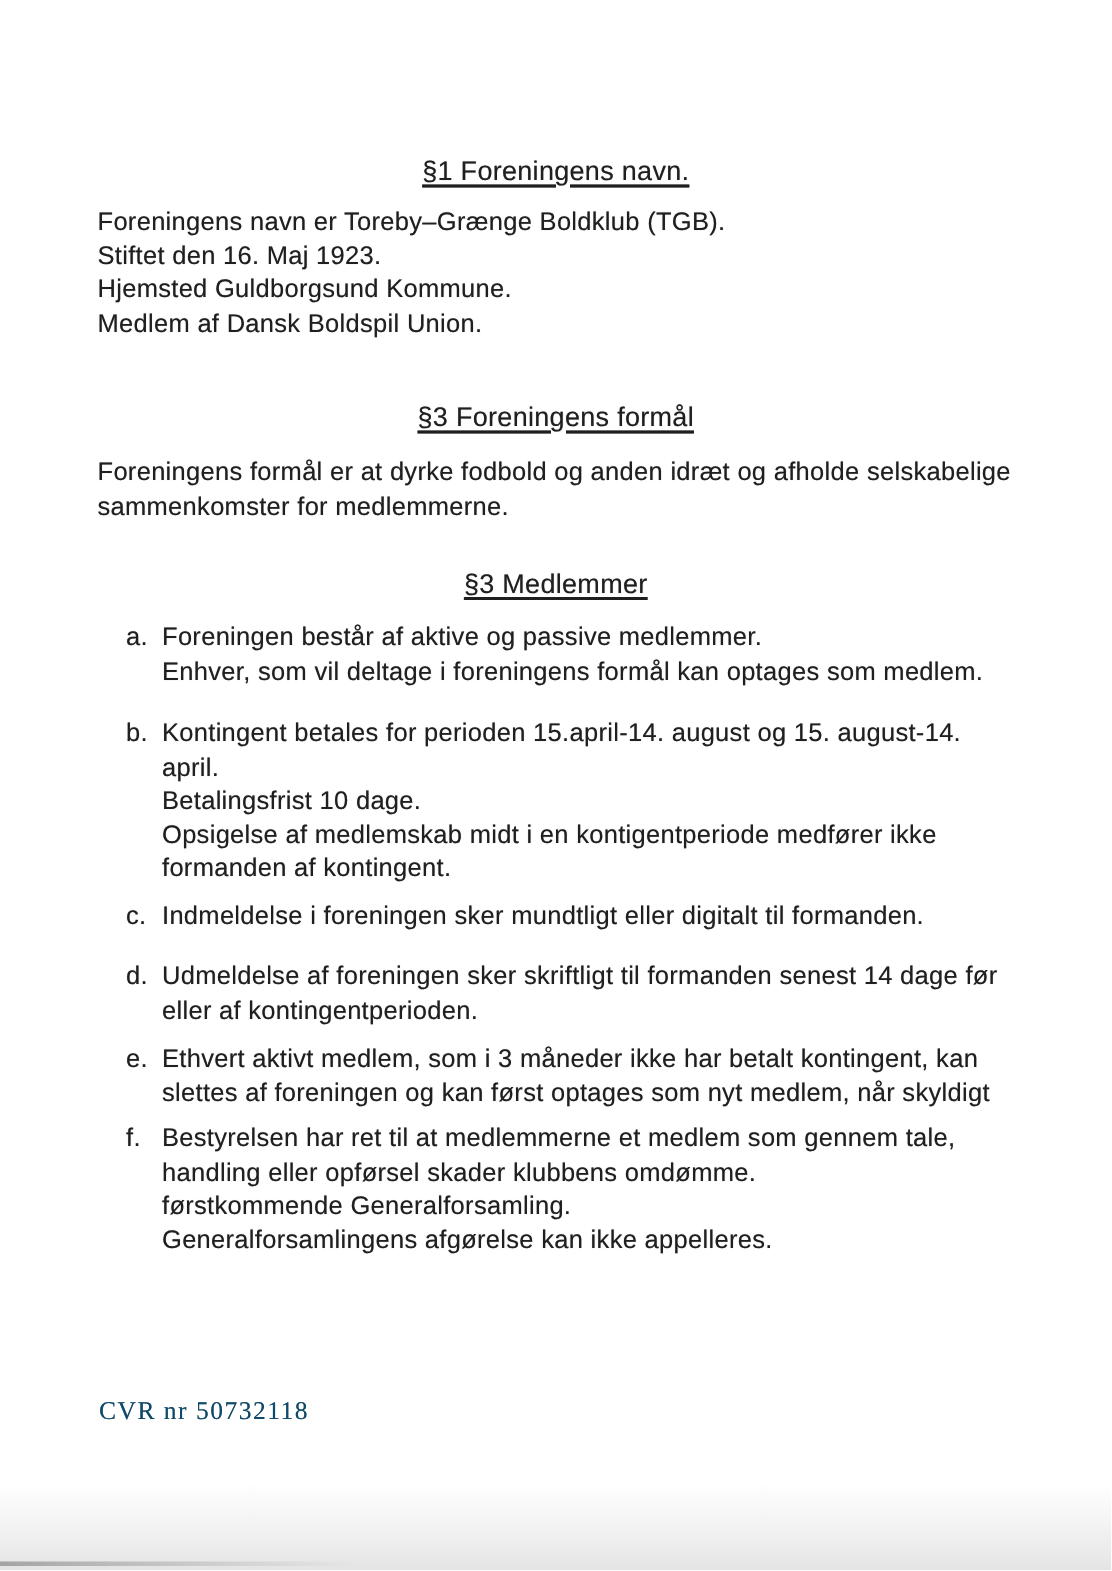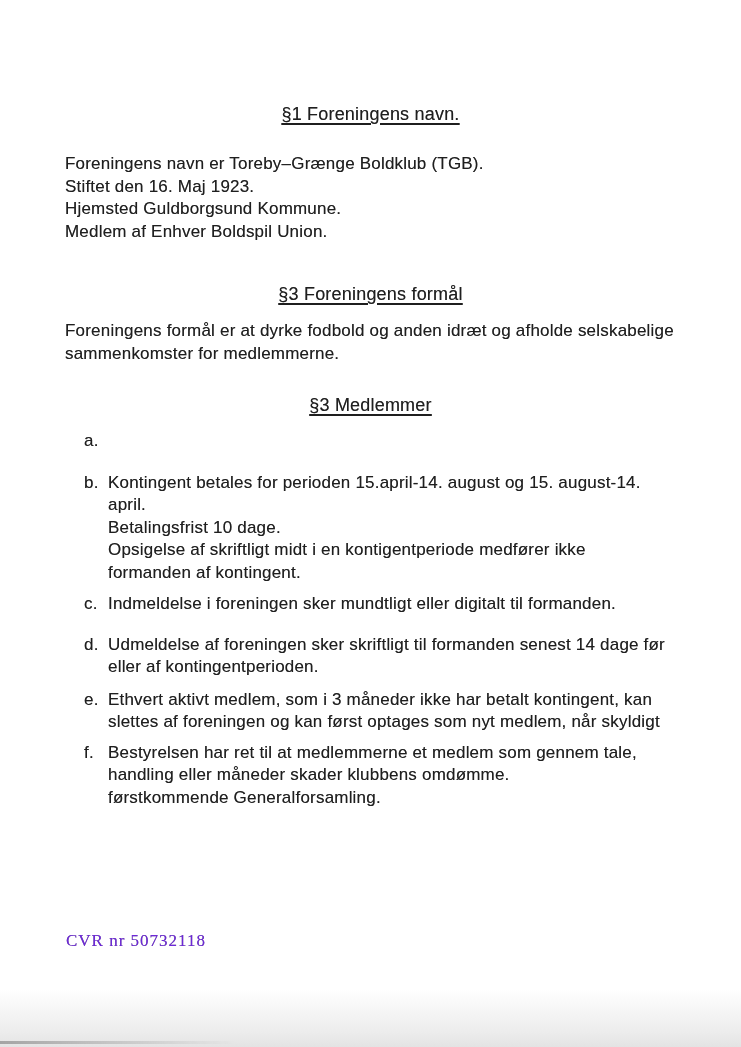--- a/index.html
+++ b/index.html
@@ -21,39 +21,39 @@
     font-size: 18px;
     line-height: 22px;
     text-decoration: underline;
     text-decoration-thickness: 1.5px;
     text-underline-offset: 3px;
   }
   .h1 { margin-top: 103px; }
   .h2 { margin-top: 40px; }
   .h3 { margin-top: 29px; }
   .para { margin-left: 65px; margin-right: 40px; }
-  .p1 { margin-top: 28px; }
+  .p1 { margin-top: 12px; }
   .p2 { margin-top: 15px; }
   .list { margin-top: 14px; margin-left: 84px; }
   .list-item { display: flex; align-items: flex-start; }
   .li-b { margin-top: 19px; }
   .li-c { margin-top: 9px; }
   .li-d { margin-top: 18px; }
   .li-e { margin-top: 10px; }
   .li-f { margin-top: 8px; }
   .marker { flex: 0 0 24px; width: 24px; }
   .item-lines { flex: 1 1 auto; max-width: 580px; }
   .cvr {
     position: absolute;
     left: 66px;
     top: 930px;
     font-family: "Liberation Serif", serif;
     font-size: 17px;
     letter-spacing: 1px;
-    color: #6d28d9;
+    color: #0c4a6e;
     text-shadow: 0 0 0.4px rgba(20,20,20,0.5);
   }
   
   .scan-gradient {
     position: absolute;
     left: 0; right: 0; bottom: 0;
     height: 58px;
     background: linear-gradient(to bottom, rgba(160,160,160,0) 0%, rgba(150,150,150,0.18) 75%, rgba(140,140,140,0.24) 100%);
     pointer-events: none;
   }
@@ -69,44 +69,48 @@
 </head>
 <body>
 
 <div class="page">
 
   <div class="heading h1">§1 Foreningens navn.</div>
   <div class="para p1">
     <div>Foreningens navn er Toreby–Grænge Boldklub (TGB).</div>
     <div>Stiftet den 16. Maj 1923.</div>
     <div>Hjemsted Guldborgsund Kommune.</div>
-    <div>Medlem af Enhver Boldspil Union.</div>
+    <div>Medlem af Dansk Boldspil Union.</div>
   </div>
 
   <div class="heading h2">§3 Foreningens formål</div>
   <div class="para p2">
     <div>Foreningens formål er at dyrke fodbold og anden idræt og afholde selskabelige</div>
     <div>sammenkomster for medlemmerne.</div>
   </div>
 
   <div class="heading h3">§3 Medlemmer</div>
 
   <div class="list">
 
     <div class="list-item li-a">
       <span class="marker">a.</span>
+      <span class="item-lines">
+        <div>Foreningen består af aktive og passive medlemmer.</div>
+        <div>Enhver, som vil deltage i foreningens formål kan optages som medlem.</div>
+      </span>
     </div>
 
     <div class="list-item li-b">
       <span class="marker">b.</span>
       <span class="item-lines">
         <div>Kontingent betales for perioden 15.april-14. august og 15. august-14.</div>
         <div>april.</div>
         <div>Betalingsfrist 10 dage.</div>
-        <div>Opsigelse af skriftligt midt i en kontigentperiode medfører ikke</div>
+        <div>Opsigelse af medlemskab midt i en kontigentperiode medfører ikke</div>
         <div>formanden af kontingent.</div>
       </span>
     </div>
 
     <div class="list-item li-c">
       <span class="marker">c.</span>
       <span class="item-lines">
         <div>Indmeldelse i foreningen sker mundtligt eller digitalt til formanden.</div>
       </span>
     </div>
@@ -124,22 +128,23 @@
       <span class="item-lines">
         <div>Ethvert aktivt medlem, som i 3 måneder ikke har betalt kontingent, kan</div>
         <div>slettes af foreningen og kan først optages som nyt medlem, når skyldigt</div>
       </span>
     </div>
 
     <div class="list-item li-f">
       <span class="marker">f.</span>
       <span class="item-lines">
         <div>Bestyrelsen har ret til at medlemmerne et medlem som gennem tale,</div>
-        <div>handling eller måneder skader klubbens omdømme.</div>
+        <div>handling eller opførsel skader klubbens omdømme.</div>
         <div>førstkommende Generalforsamling.</div>
+        <div>Generalforsamlingens afgørelse kan ikke appelleres.</div>
       </span>
     </div>
 
   </div>
 
   <div class="cvr">CVR nr 50732118</div>
 
   <div class="scan-gradient"></div>
   <div class="scan-smudge"></div>
 

